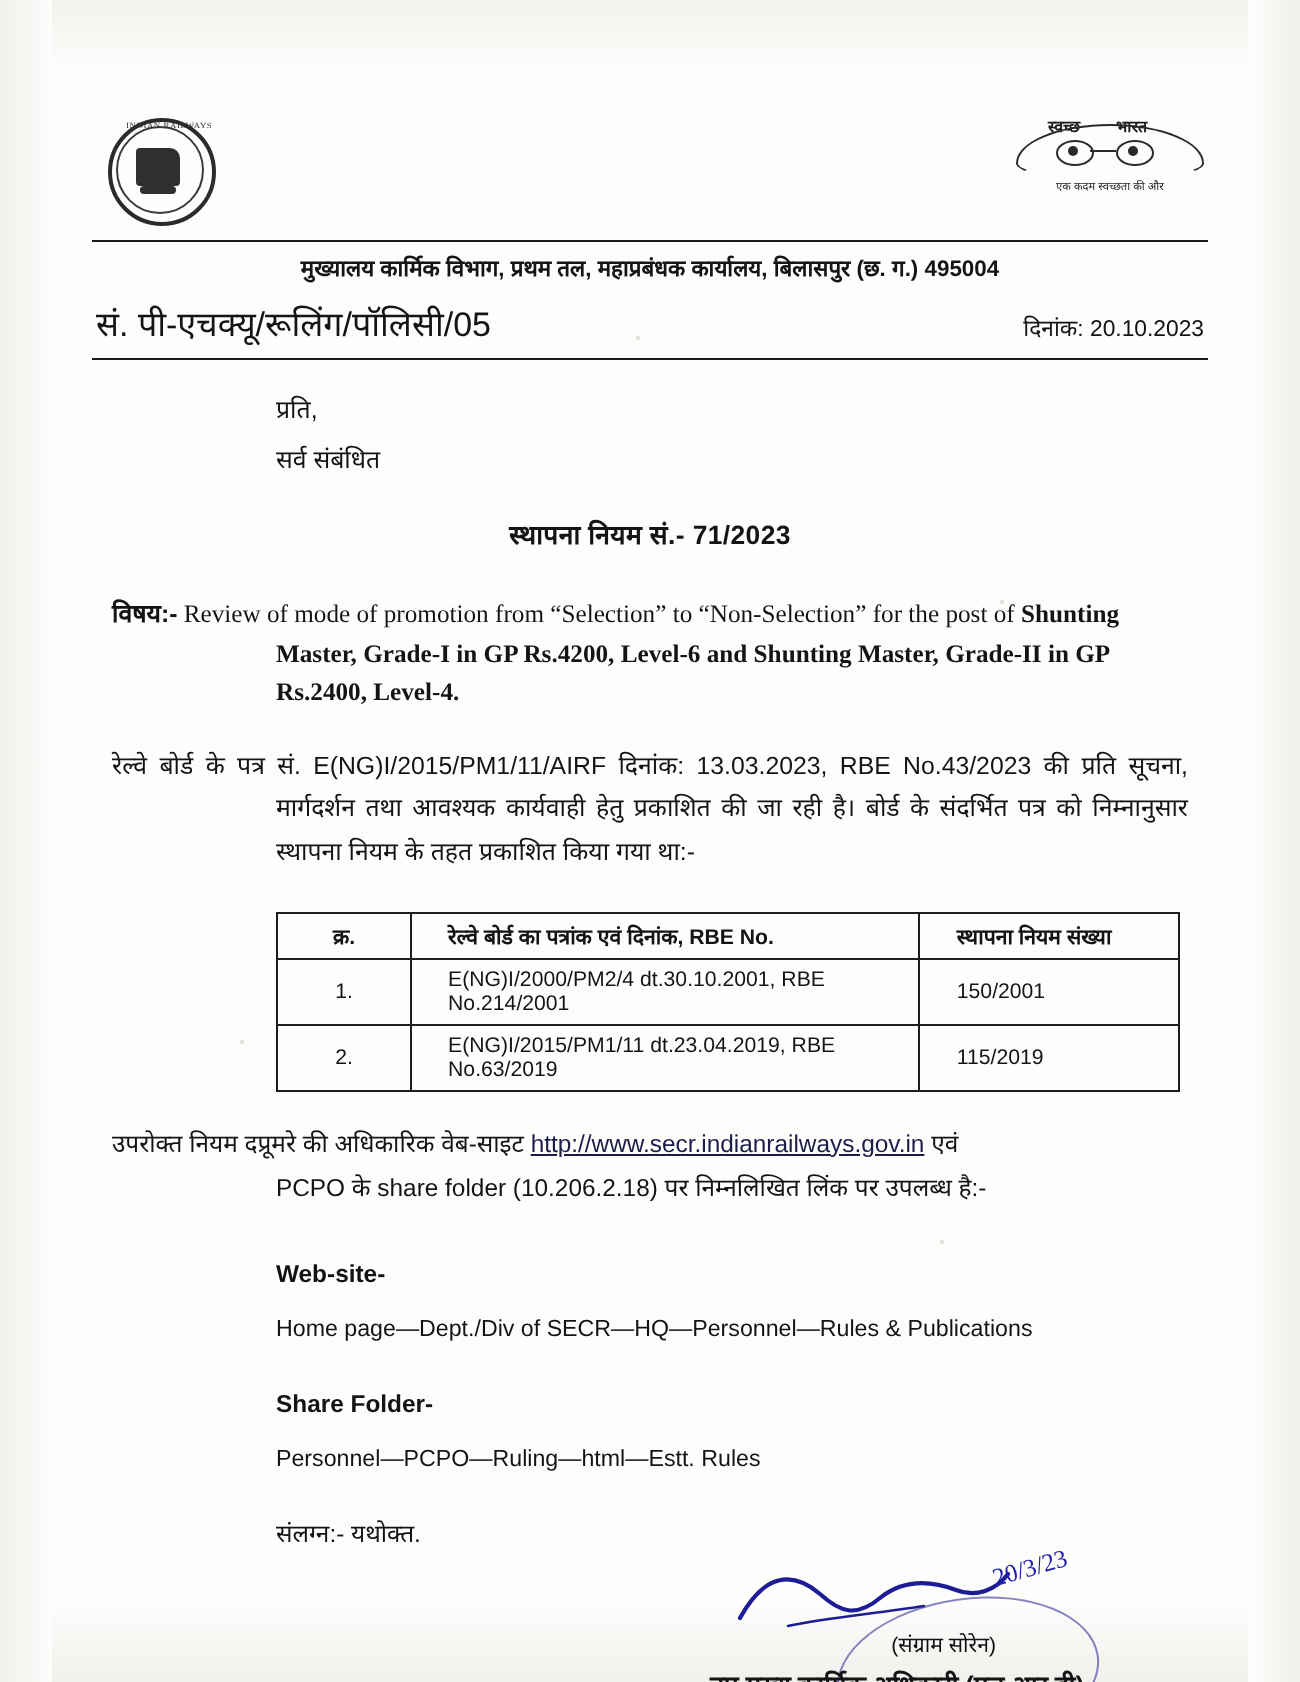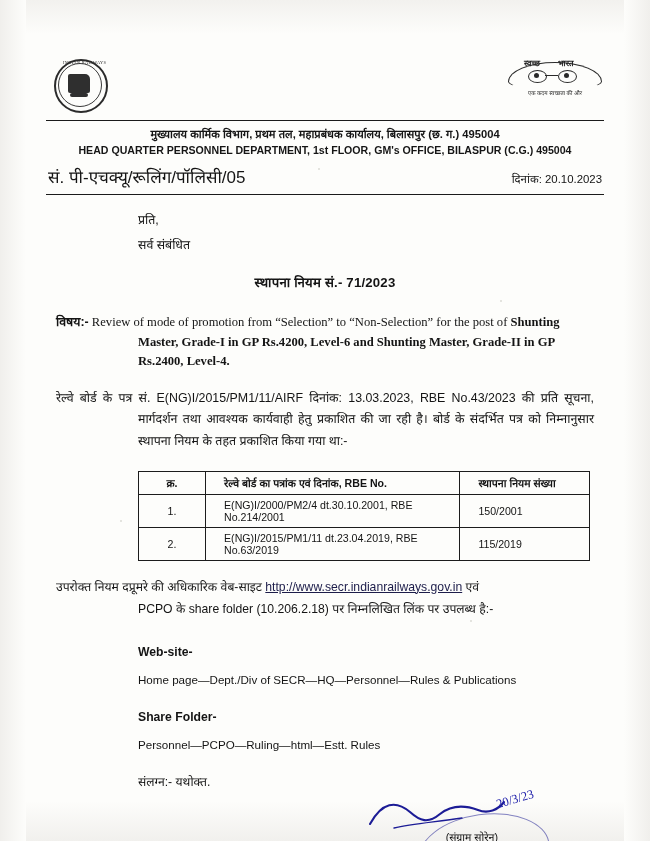--- a/index.html
+++ b/index.html
@@ -446,21 +446,20 @@
         <div class="pupil r"></div>
         <div class="bridge"></div>
         <div class="tagline">एक कदम स्वच्छता की और</div>
       </div>
     </div>
 
     <div class="rule"></div>
 
     <div class="addr-block">
       <div class="addr-hi">मुख्यालय कार्मिक विभाग, प्रथम तल, महाप्रबंधक कार्यालय, बिलासपुर (छ. ग.) 495004</div>
-      <div class="addr-en">HEAD QUARTER PERSONNEL DEPARTMENT, 1st FLOOR, GM's OFFICE, BILASPUR (C.G.) 495004</div>
     </div>
 
     <div class="ref-row">
       <div class="ref-left">सं. पी-एचक्यू/रूलिंग/पॉलिसी/05</div>
       <div class="ref-right">
         <span>दिनांक:</span>
         <span>20.10.2023</span>
       </div>
     </div>
 

